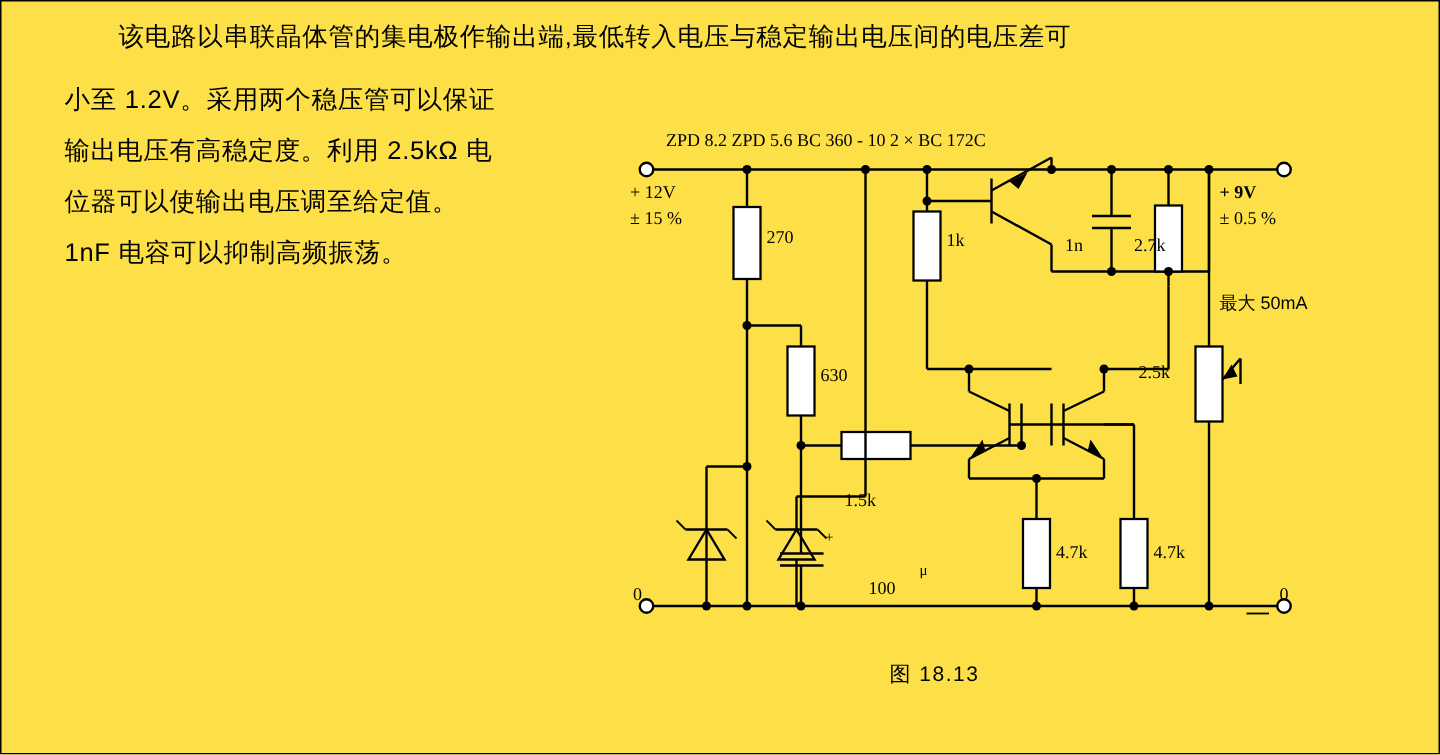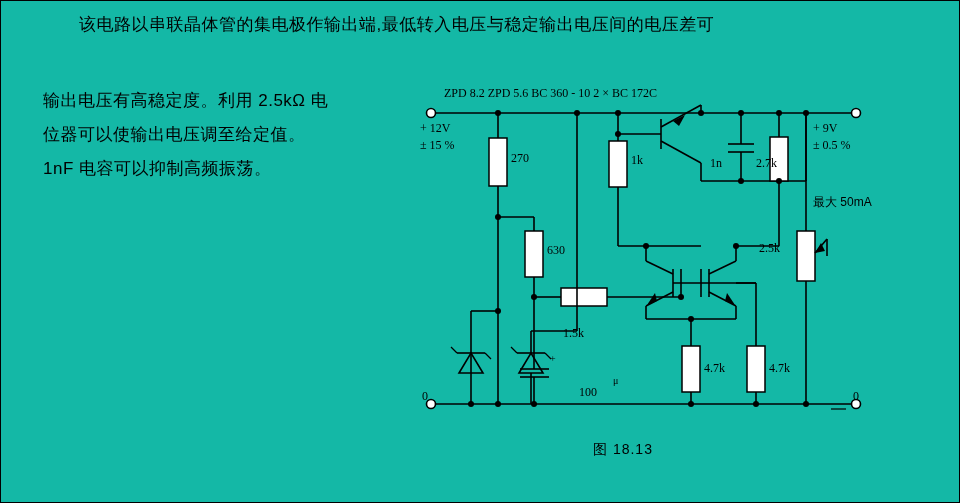--- a/index.html
+++ b/index.html
@@ -4,21 +4,21 @@
 <style>
   html, body {
     margin: 0;
     padding: 0;
     background: #ffffff;
   }
   #page {
     position: relative;
     width: 960px;
     height: 503px;
-    background: #14b8a6;
+    background: #fde047;
     border: 1px solid #000000;
     box-sizing: border-box;
     overflow: hidden;
     font-family: "Liberation Serif", serif;
     color: #000000;
   }
   
   .para-line {
     position: absolute;
     font-family: "Liberation Sans", sans-serif;
@@ -67,20 +67,21 @@
   .box  { stroke: #000; stroke-width: 1.5; fill: #fff; }
   .dot  { fill: #000; }
   .term { stroke: #000; stroke-width: 1.6; fill: #fff; }
 </style>
 </head>
 <body>
 
 <div id="page">
 
   <div class="para-line" id="line1">该电路以串联晶体管的集电极作输出端,最低转入电压与稳定输出电压间的电压差可</div>
+  <div class="para-line" id="line2">小至 1.2V。采用两个稳压管可以保证</div>
   <div class="para-line" id="line3">输出电压有高稳定度。利用 2.5kΩ 电</div>
   <div class="para-line" id="line4">位器可以使输出电压调至给定值。</div>
   <div class="para-line" id="line5">1nF 电容可以抑制高频振荡。</div>
 
   <svg id="circuit" viewBox="0 0 960 503">
 
     <line class="wire" x1="430" y1="112" x2="855" y2="112"></line>
 
     <line class="wire" x1="430" y1="403" x2="855" y2="403"></line>
     <line class="thin" x1="830" y1="408" x2="845" y2="408"></line>
@@ -230,21 +231,21 @@
 
     <line class="wire" x1="855" y1="112" x2="855" y2="112"></line>
   </svg>
 
   <div class="lbl" style="left:443px; top:85px;">ZPD 8.2  ZPD 5.6   BC 360 - 10   2 × BC 172C</div>
 
   <div class="lbl" style="left:419px; top:120px;">+ 12V</div>
   <div class="lbl" style="left:419px; top:137px;">± 15 %</div>
   <div class="lbl" style="left:421px; top:388px;">0</div>
 
-  <div class="lbl" style="left:812px; top:120px;">+ 9V</div>
+  <div class="lbl" style="left:812px; top:120px;font-weight:bold;">+ 9V</div>
   <div class="lbl" style="left:812px; top:137px;">± 0.5 %</div>
   <div class="lbl cn" style="left:812px; top:157px;margin-top:36px;">最大 50mA</div>
   <div class="lbl" style="left:852px; top:388px;">0</div>
 
   <div class="lbl" style="left:510px; top:150px;">270</div>
   <div class="lbl" style="left:630px; top:152px;">1k</div>
   <div class="lbl" style="left:709px; top:155px;">1n</div>
   <div class="lbl" style="left:755px; top:155px;">2.7k</div>
   <div class="lbl" style="left:546px; top:242px;">630</div>
   <div class="lbl" style="left:758px; top:240px;">2.5k</div>

